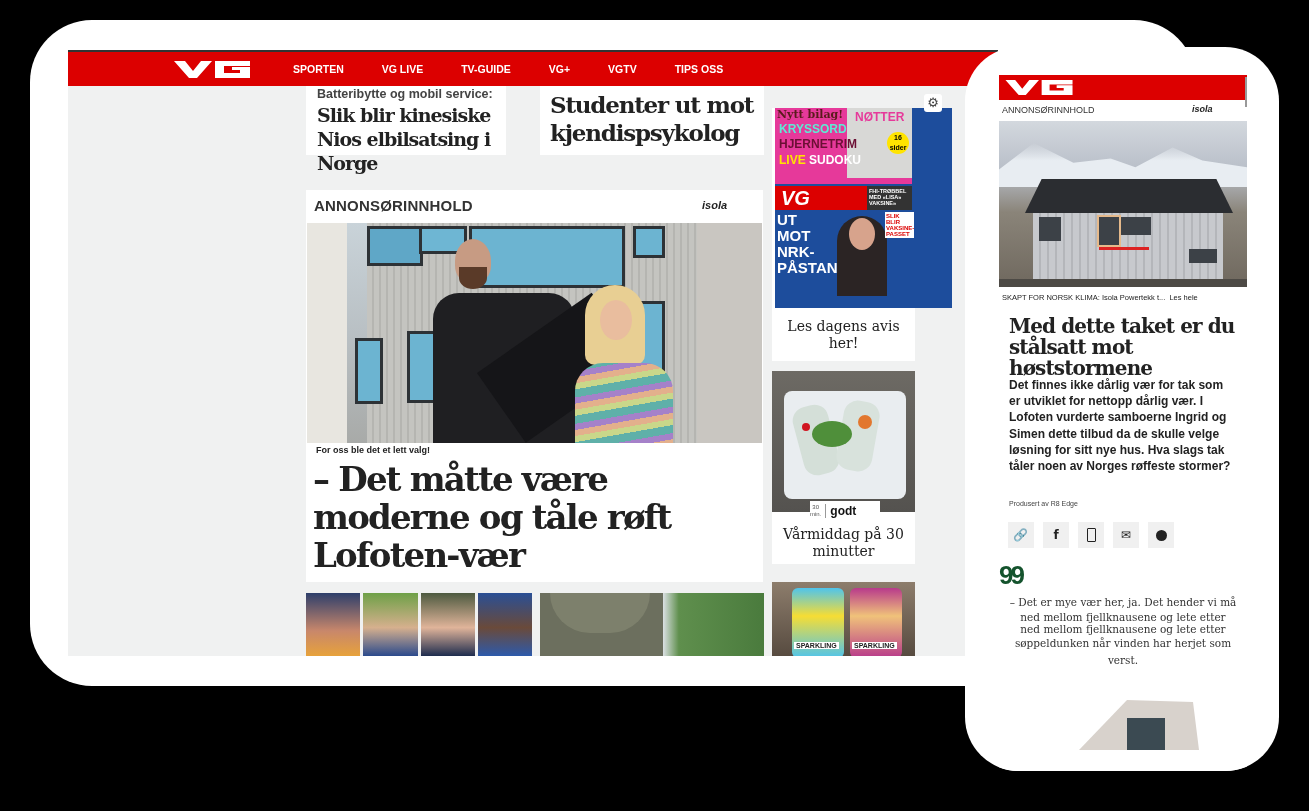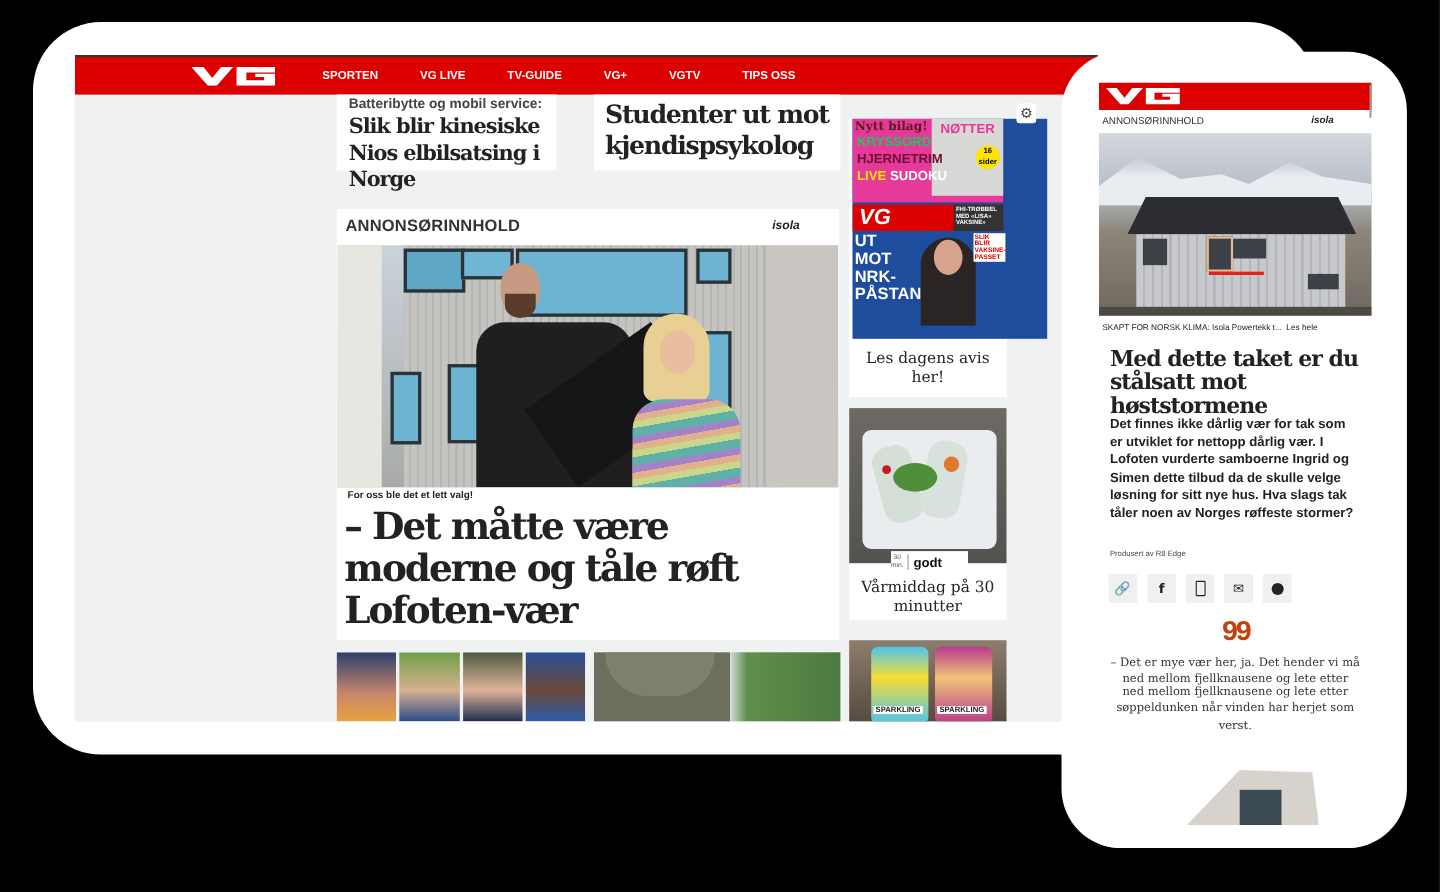--- a/index.html
+++ b/index.html
@@ -88,21 +88,21 @@
   </div>
   <div class="img" style="left:472px;top:543px;width:224px;height:63px;background:linear-gradient(90deg,#6c6f5e 0 55%,#d9dfe1 55%,#5f8f4d 62%,#4a7b3d 100%);">
     <div style="position:absolute;left:10px;top:0;width:100px;height:40px;border-radius:0 0 40px 40px;background:#7d806c;"></div>
   </div>
 
   <div class="card" style="left:704px;top:58px;width:143px;height:253px;">
     <div class="img" style="left:3px;top:0;width:137px;height:200px;background:#1d4d9c;padding-left:40px;">
       <div style="position:absolute;left:0;top:0;width:137px;height:76px;background:#e6399a;"></div>
       <div style="position:absolute;left:72px;top:0;width:65px;height:70px;background:#d8d8d6;"></div>
       <div style="position:absolute;left:2px;top:0;font-family:'DejaVu Serif',serif;font-weight:bold;font-size:11px;color:#5a1b1b;">Nytt bilag!</div>
-      <div style="position:absolute;left:4px;top:14px;font-weight:bold;font-size:12px;color:#22c55e;line-height:14px;">KRYSSORD</div>
+      <div style="position:absolute;left:4px;top:14px;font-weight:bold;font-size:12px;color:#5eead4;line-height:14px;">KRYSSORD</div>
       <div style="position:absolute;left:4px;top:29px;font-weight:bold;font-size:12px;color:#6b0f34;">HJERNETRIM</div>
       <div style="position:absolute;left:4px;top:45px;font-weight:bold;font-size:12px;color:#ffe400;"><span>LIVE</span> <span style="color:#ffffff">SUDOKU</span></div>
       <div style="position:absolute;left:80px;top:2px;font-weight:bold;font-size:12px;color:#e6399a;">NØTTER</div>
       <div style="position:absolute;left:112px;top:24px;width:22px;height:22px;border-radius:50%;background:#ffe400;font-size:7px;font-weight:bold;text-align:center;line-height:10px;padding-top:1px;box-sizing:border-box;">16 sider</div>
       <div style="position:absolute;left:0;top:78px;width:137px;height:24px;background:#dc0000;"></div>
       <div style="position:absolute;left:6px;top:80px;font-weight:bold;font-style:italic;font-size:20px;color:#fff;line-height:20px;">VG</div>
       <div style="position:absolute;left:92px;top:78px;width:45px;height:24px;background:#333;color:#fff;font-size:5.5px;font-weight:bold;padding:2px;box-sizing:border-box;">FHI-TRØBBEL MED «LISA» VAKSINE»</div>
       <div style="position:absolute;left:2px;top:104px;width:56px;font-weight:bold;font-size:15px;color:#fff;line-height:16px;">UT MOT NRK-PÅSTANDER</div>
       <div style="position:absolute;left:62px;top:108px;width:50px;height:80px;border-radius:25px 25px 0 0;background:#2b2424;"></div>
       <div style="position:absolute;left:74px;top:110px;width:26px;height:32px;border-radius:50%;background:#d7a38c;"></div>
@@ -168,21 +168,21 @@
     <div class="share" style="left:9px;">🔗</div>
     <div class="share" style="left:44px;font-weight:bold;font-family:'DejaVu Sans',sans-serif;">f</div>
     <div class="share" style="left:79px;">
         <div style="width:7px;height:12px;border:1.5px solid #222;border-radius:1px;"></div>
       </div>
     <div class="share" style="left:114px;">✉</div>
     <div class="share" style="left:149px;">
         <div style="width:11px;height:11px;border-radius:50%;background:#222;"></div>
       </div>
 
-    <div style="position:absolute;left:0;top:487px;width:248px;text-align:center;font-family:Liberation Mono, monospace;font-weight:bold;font-size:26px;color:#c2410c;line-height:26px;letter-spacing:-3px;">99</div>
+    <div style="position:absolute;left:0;top:487px;width:248px;font-family:Liberation Sans, sans-serif;font-weight:bold;font-size:26px;color:#14532d;line-height:26px;letter-spacing:-3px;">99</div>
     <div class="serif" style="position:absolute;left:0;top:520px;width:248px;text-align:center;font-size:10.5px;color:#333;line-height:15px;">
       <div>– Det er mye vær her, ja. Det hender vi må</div>
       <div style="line-height:14px;">ned mellom fjellknausene og lete etter</div>
       <div style="line-height:10px;">ned mellom fjellknausene og lete etter</div>
       <div style="line-height:18px;">søppeldunken når vinden har herjet som</div>
       <div style="line-height:16px;">verst.</div>
     </div>
     <div class="img" style="left:80px;top:625px;width:120px;height:50px;">
       <div style="position:absolute;left:0;top:0;width:120px;height:50px;background:#d8d2cc;clip-path:polygon(0 100%,40% 0,95% 4%,100% 100%);"></div>
       <div style="position:absolute;left:48px;top:18px;width:38px;height:32px;background:#3b4a52;"></div>

